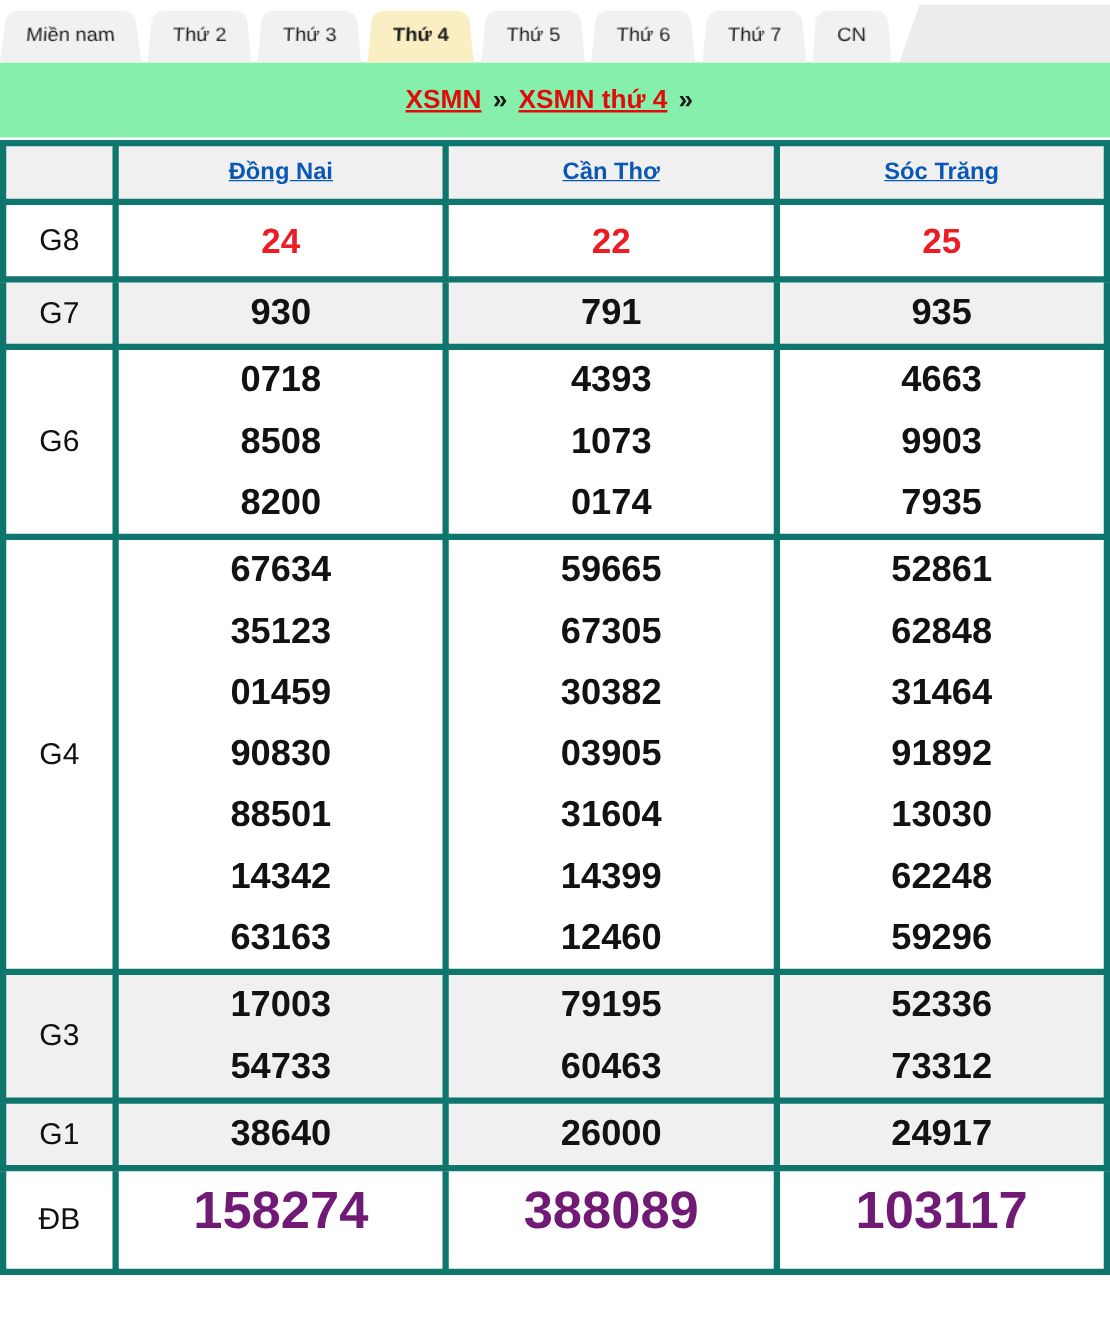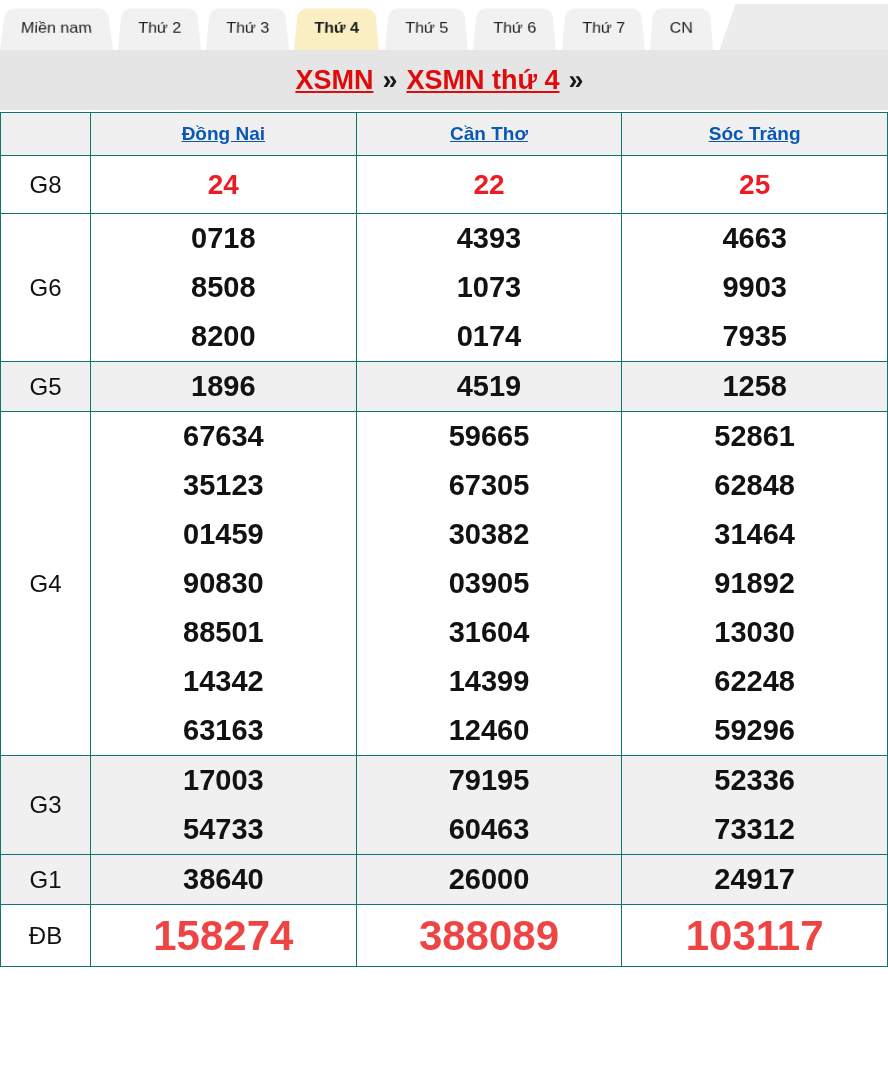--- a/index.html
+++ b/index.html
@@ -21,53 +21,53 @@
   }
   .tab.active{
     background:#faefc2;font-weight:bold;
   }
   .tab-filler{
     flex:1;height:46px;background:#ececec;margin-left:2px;
     clip-path:polygon(16px 0,100% 0,100% 100%,0 100%);
   }
   
   .crumbbar{
-    height:60px;background:#e5e5e5;display:flex;align-items:center;justify-content:center;
-    font-size:27px;font-weight:bold;color:#1a1a1a;
+    height:60px;background:#86efac;display:flex;align-items:center;justify-content:center;
+    font-size:21px;font-weight:bold;color:#1a1a1a;
   }
   .crumbbar a{
     color:#e00b0b;text-decoration:underline;cursor:pointer;
   }
   .crumb-sep{margin:0 9px;}
   
   table.results{
     width:888px;border-collapse:collapse;table-layout:fixed;margin-top:2px;
   }
   table.results col.lbl{width:90px;}
   table.results th, table.results td{
-    border:1px solid #0f766e;text-align:center;vertical-align:middle;padding:0;
+    border:5px solid #0f766e;text-align:center;vertical-align:middle;padding:0;
   }
   table.results thead th{
     height:42px;background:#f0f0f0;font-size:19px;
   }
   table.results thead th a{
     color:#0a58b4;text-decoration:underline;font-weight:bold;cursor:pointer;
   }
   tr.shade td{background:#f0f0f0;}
   td.rowlabel{
     font-size:24px;font-weight:normal;color:#111;background:inherit;
   }
   .num{
     font-size:29px;font-weight:bold;color:#121212;line-height:49px;height:49px;
   }
   tr.hl .num{
     color:#ed1c24;font-size:28px;line-height:57px;height:57px;
   }
   tr.special .num{
-    color:#ef4444;font-size:42px;line-height:61px;height:61px;
+    color:#701a75;font-size:42px;line-height:61px;height:78px;
   }
 </style>
 </head>
 <body>
 
 <nav class="tabbar">
     <div class="tab">Miền nam</div>
     <div class="tab">Thứ 2</div>
     <div class="tab">Thứ 3</div>
     <div class="tab active">Thứ 4</div>
@@ -112,48 +112,48 @@
         <td>
           <div class="num">24</div>
         </td>
         <td>
           <div class="num">22</div>
         </td>
         <td>
           <div class="num">25</div>
         </td>
       </tr>
+      <tr class="shade">
+        <td class="rowlabel">G7</td>
+        <td>
+          <div class="num">930</div>
+        </td>
+        <td>
+          <div class="num">791</div>
+        </td>
+        <td>
+          <div class="num">935</div>
+        </td>
+      </tr>
       <tr>
         <td class="rowlabel">G6</td>
         <td>
           <div class="num">0718</div>
           <div class="num">8508</div>
           <div class="num">8200</div>
         </td>
         <td>
           <div class="num">4393</div>
           <div class="num">1073</div>
           <div class="num">0174</div>
         </td>
         <td>
           <div class="num">4663</div>
           <div class="num">9903</div>
           <div class="num">7935</div>
-        </td>
-      </tr>
-      <tr class="shade">
-        <td class="rowlabel">G5</td>
-        <td>
-          <div class="num">1896</div>
-        </td>
-        <td>
-          <div class="num">4519</div>
-        </td>
-        <td>
-          <div class="num">1258</div>
         </td>
       </tr>
       <tr>
         <td class="rowlabel">G4</td>
         <td>
           <div class="num">67634</div>
           <div class="num">35123</div>
           <div class="num">01459</div>
           <div class="num">90830</div>
           <div class="num">88501</div>

